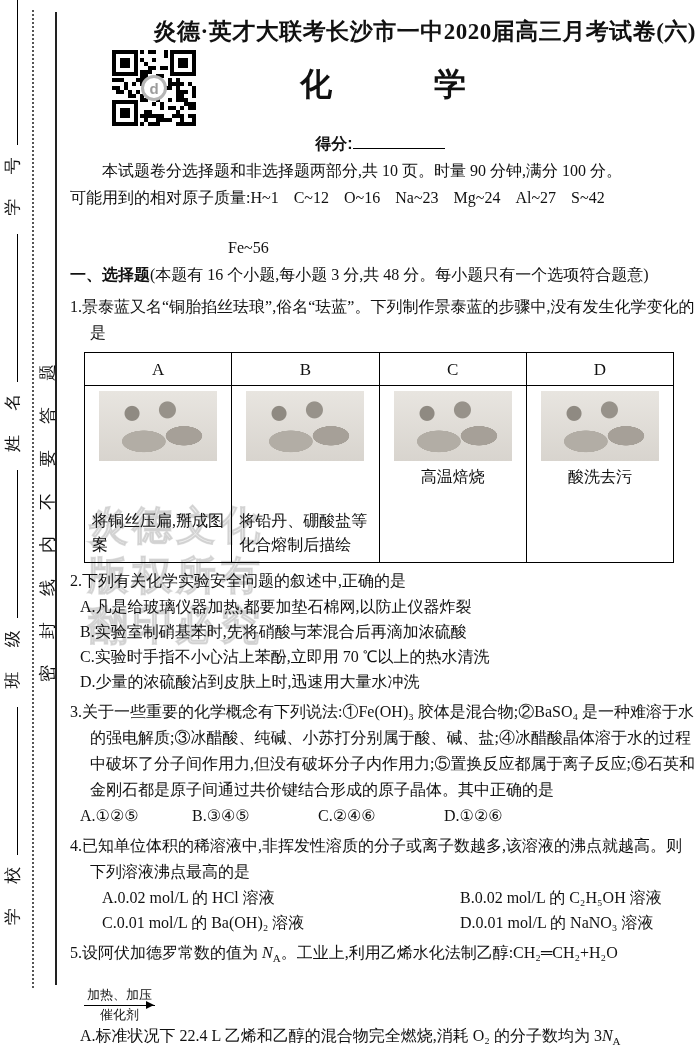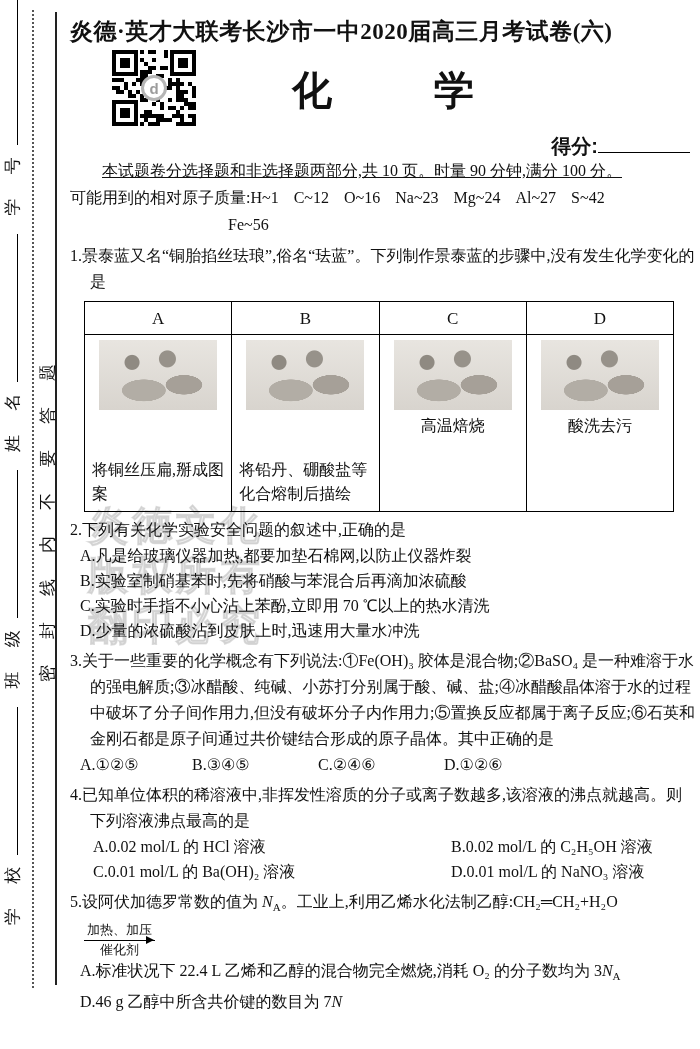--- a/index.html
+++ b/index.html
@@ -14,68 +14,68 @@
   .margin-fields .mf-label{letter-spacing:10px;}
   .blank{display:inline-block;width:148px;height:14px;border-bottom:1px solid #000;margin-left:2px;}
   .seal-notice{position:absolute;left:36px;top:682px;width:380px;height:20px;
        transform:rotate(-90deg);transform-origin:0 0;font-size:17px;letter-spacing:26px;white-space:nowrap;}
   
   .watermark{position:absolute;left:88px;top:500px;z-index:0;font-family:"Liberation Sans",sans-serif;
        font-weight:700;font-size:40px;line-height:50px;letter-spacing:4px;
        color:rgba(0,0,0,0.06);-webkit-text-stroke:1px rgba(0,0,0,0.12);}
   
   .content{position:absolute;left:70px;top:0;width:626px;z-index:1;font-size:16px;}
-  .exam-title{margin-top:16px;text-align:left;font-size:23px;font-weight:700;letter-spacing:0.5px;}
+  .exam-title{margin-top:16px;text-align:right;font-size:23px;font-weight:700;letter-spacing:0.5px;}
   .subject-row{position:relative;height:86px;}
   .qr{position:absolute;left:42px;top:3px;width:84px;height:76px;}
   .qr-grid{display:grid;grid-template-columns:repeat(21,4px);grid-auto-rows:4px;}
   .qr-grid .m{background:#000;}
   .fp{position:absolute;width:26px;height:26px;background:#000;}
   .fp::before{content:"";position:absolute;inset:4px;background:#fff;}
   .fp::after{content:"";position:absolute;inset:8px;background:#000;}
   .fp.tl{left:0;top:0;}.fp.tr{right:0;top:0;}.fp.bl{left:0;bottom:0;}
   .qr-logo{position:absolute;left:50%;top:50%;transform:translate(-50%,-50%);width:26px;height:26px;
        border-radius:50%;background:#fff;border:3px solid #b5b5b5;box-sizing:border-box;
        display:flex;align-items:center;justify-content:center;
        color:#9c9c9c;font:700 15px "Liberation Sans",sans-serif;}
-  .subject{position:absolute;left:0;right:0;top:16px;text-align:center;font-size:40px;font-weight:700;
+  .subject{position:absolute;left:0;right:0;top:16px;text-align:center;font-size:32px;font-weight:700;
        font-family:"Liberation Sans",sans-serif;}
   .subject .c1{margin-right:102px;}
-  .score-row{text-align:right;padding-right:6px;font-family:"Liberation Sans",sans-serif;
-       font-weight:700;font-size:20px;height:24px;}
+  .score-row{text-align:center;padding-right:6px;font-family:"Liberation Sans",sans-serif;
+       font-weight:700;font-size:16px;height:24px;}
   .score-blank{display:inline-block;width:92px;height:15px;border-bottom:1px solid #000;}
-  .intro1{text-indent:2em;line-height:27px;text-decoration:underline;}
+  .intro1{text-indent:2em;line-height:27px;}
   .intro2{line-height:27px;}
   .intro2 .mass{margin-right:15px;}
-  .intro3{line-height:27px;padding-left:158px;}
+  .intro3{line-height:27px;padding-left:158px;margin-top:23px;}
   .section-header{line-height:28px;}
   .section-title{font-family:"Liberation Sans",sans-serif;font-weight:700;}
   .q{margin-top:5px;line-height:25px;}
   .stem{padding-left:20px;text-indent:-20px;line-height:26px;}
   .opt{margin-left:10px;line-height:25px;}
   .opt-inline{display:inline-block;}
   .w108{width:108px;} .w122{width:122px;}
-  .opt-grid{margin-left:23px;display:grid;grid-template-columns:358px auto;line-height:25px;}
+  .opt-grid{margin-left:32px;display:grid;grid-template-columns:358px auto;line-height:25px;}
   
   .q1-table{border-collapse:collapse;margin:6px 0 0 14px;width:590px;}
   .q1-table th,.q1-table td{border:1.5px solid #000;}
   .q1-table th{height:30px;font-weight:400;font-size:17px;text-align:center;}
   .q1-table td{height:130px;vertical-align:top;padding:5px 7px;font-size:16px;width:25%;}
   .ph{width:118px;height:70px;margin:0 auto 5px;
       background:
         radial-gradient(circle at 28% 32%, #8f8a82 0 7px, transparent 8px),
         radial-gradient(circle at 58% 27%, #97928a 0 8px, transparent 9px),
         radial-gradient(ellipse 36px 18px at 38% 72%, #b2ada5 0 60%, transparent 62%),
         radial-gradient(ellipse 30px 16px at 72% 64%, #a6a098 0 60%, transparent 62%),
         linear-gradient(180deg,#e8e5e0,#d8d4ce);}
   .cap{line-height:24px;margin-top:48px;}
   .cap.left{text-align:left;}
   .cap.center{text-align:center;margin-top:4px;font-family:Liberation Mono, monospace;}
   
-  .q5-line2{display:flex;align-items:center;margin-left:14px;line-height:25px;margin-top:2px;}
+  .q5-line2{display:flex;align-items:center;margin-left:14px;line-height:25px;margin-top:16px;}
   .rxn{display:inline-flex;flex-direction:column;align-items:center;margin-right:8px;}
   .rx-top{font-size:13px;line-height:16px;padding:0 3px 2px;}
   .rx-line{position:relative;align-self:stretch;height:0;border-top:1.5px solid #000;}
   .rx-line::after{content:"";position:absolute;right:-3px;top:-5px;
       border:4px solid transparent;border-left:8px solid #000;}
   .rx-bot{font-size:13px;line-height:16px;padding-top:1px;}
   .na i{font-family:"Liberation Serif",serif;}
   .na sub{font-size:11px;}
 </style>
 </head>
@@ -519,20 +519,23 @@
     <span>得分:</span><span class="score-blank"></span>
   </div>
 
   <div class="intro1">本试题卷分选择题和非选择题两部分,共 10 页。时量 90 分钟,满分 100 分。</div>
 
   <div class="intro2">
     <span>可能用到的相对原子质量:</span><span class="mass">H~1</span><span class="mass">C~12</span><span class="mass">O~16</span><span class="mass">Na~23</span><span class="mass">Mg~24</span><span class="mass">Al~27</span><span class="mass">S~42</span>
   </div>
   <div class="intro3">Fe~56</div>
 
+  <div class="section-header">
+    <span class="section-title">一、选择题</span><span>(本题有 16 个小题,每小题 3 分,共 48 分。每小题只有一个选项符合题意)</span>
+  </div>
 
   <div class="q">
     <div class="stem"><span>1.</span><span>景泰蓝又名“铜胎掐丝珐琅”,俗名“珐蓝”。下列制作景泰蓝的步骤中,没有发生化学变化的是</span></div>
     <table class="q1-table">
       <tbody>
           <tr>
         <th>A</th>
         <th>B</th>
         <th>C</th>
         <th>D</th>

